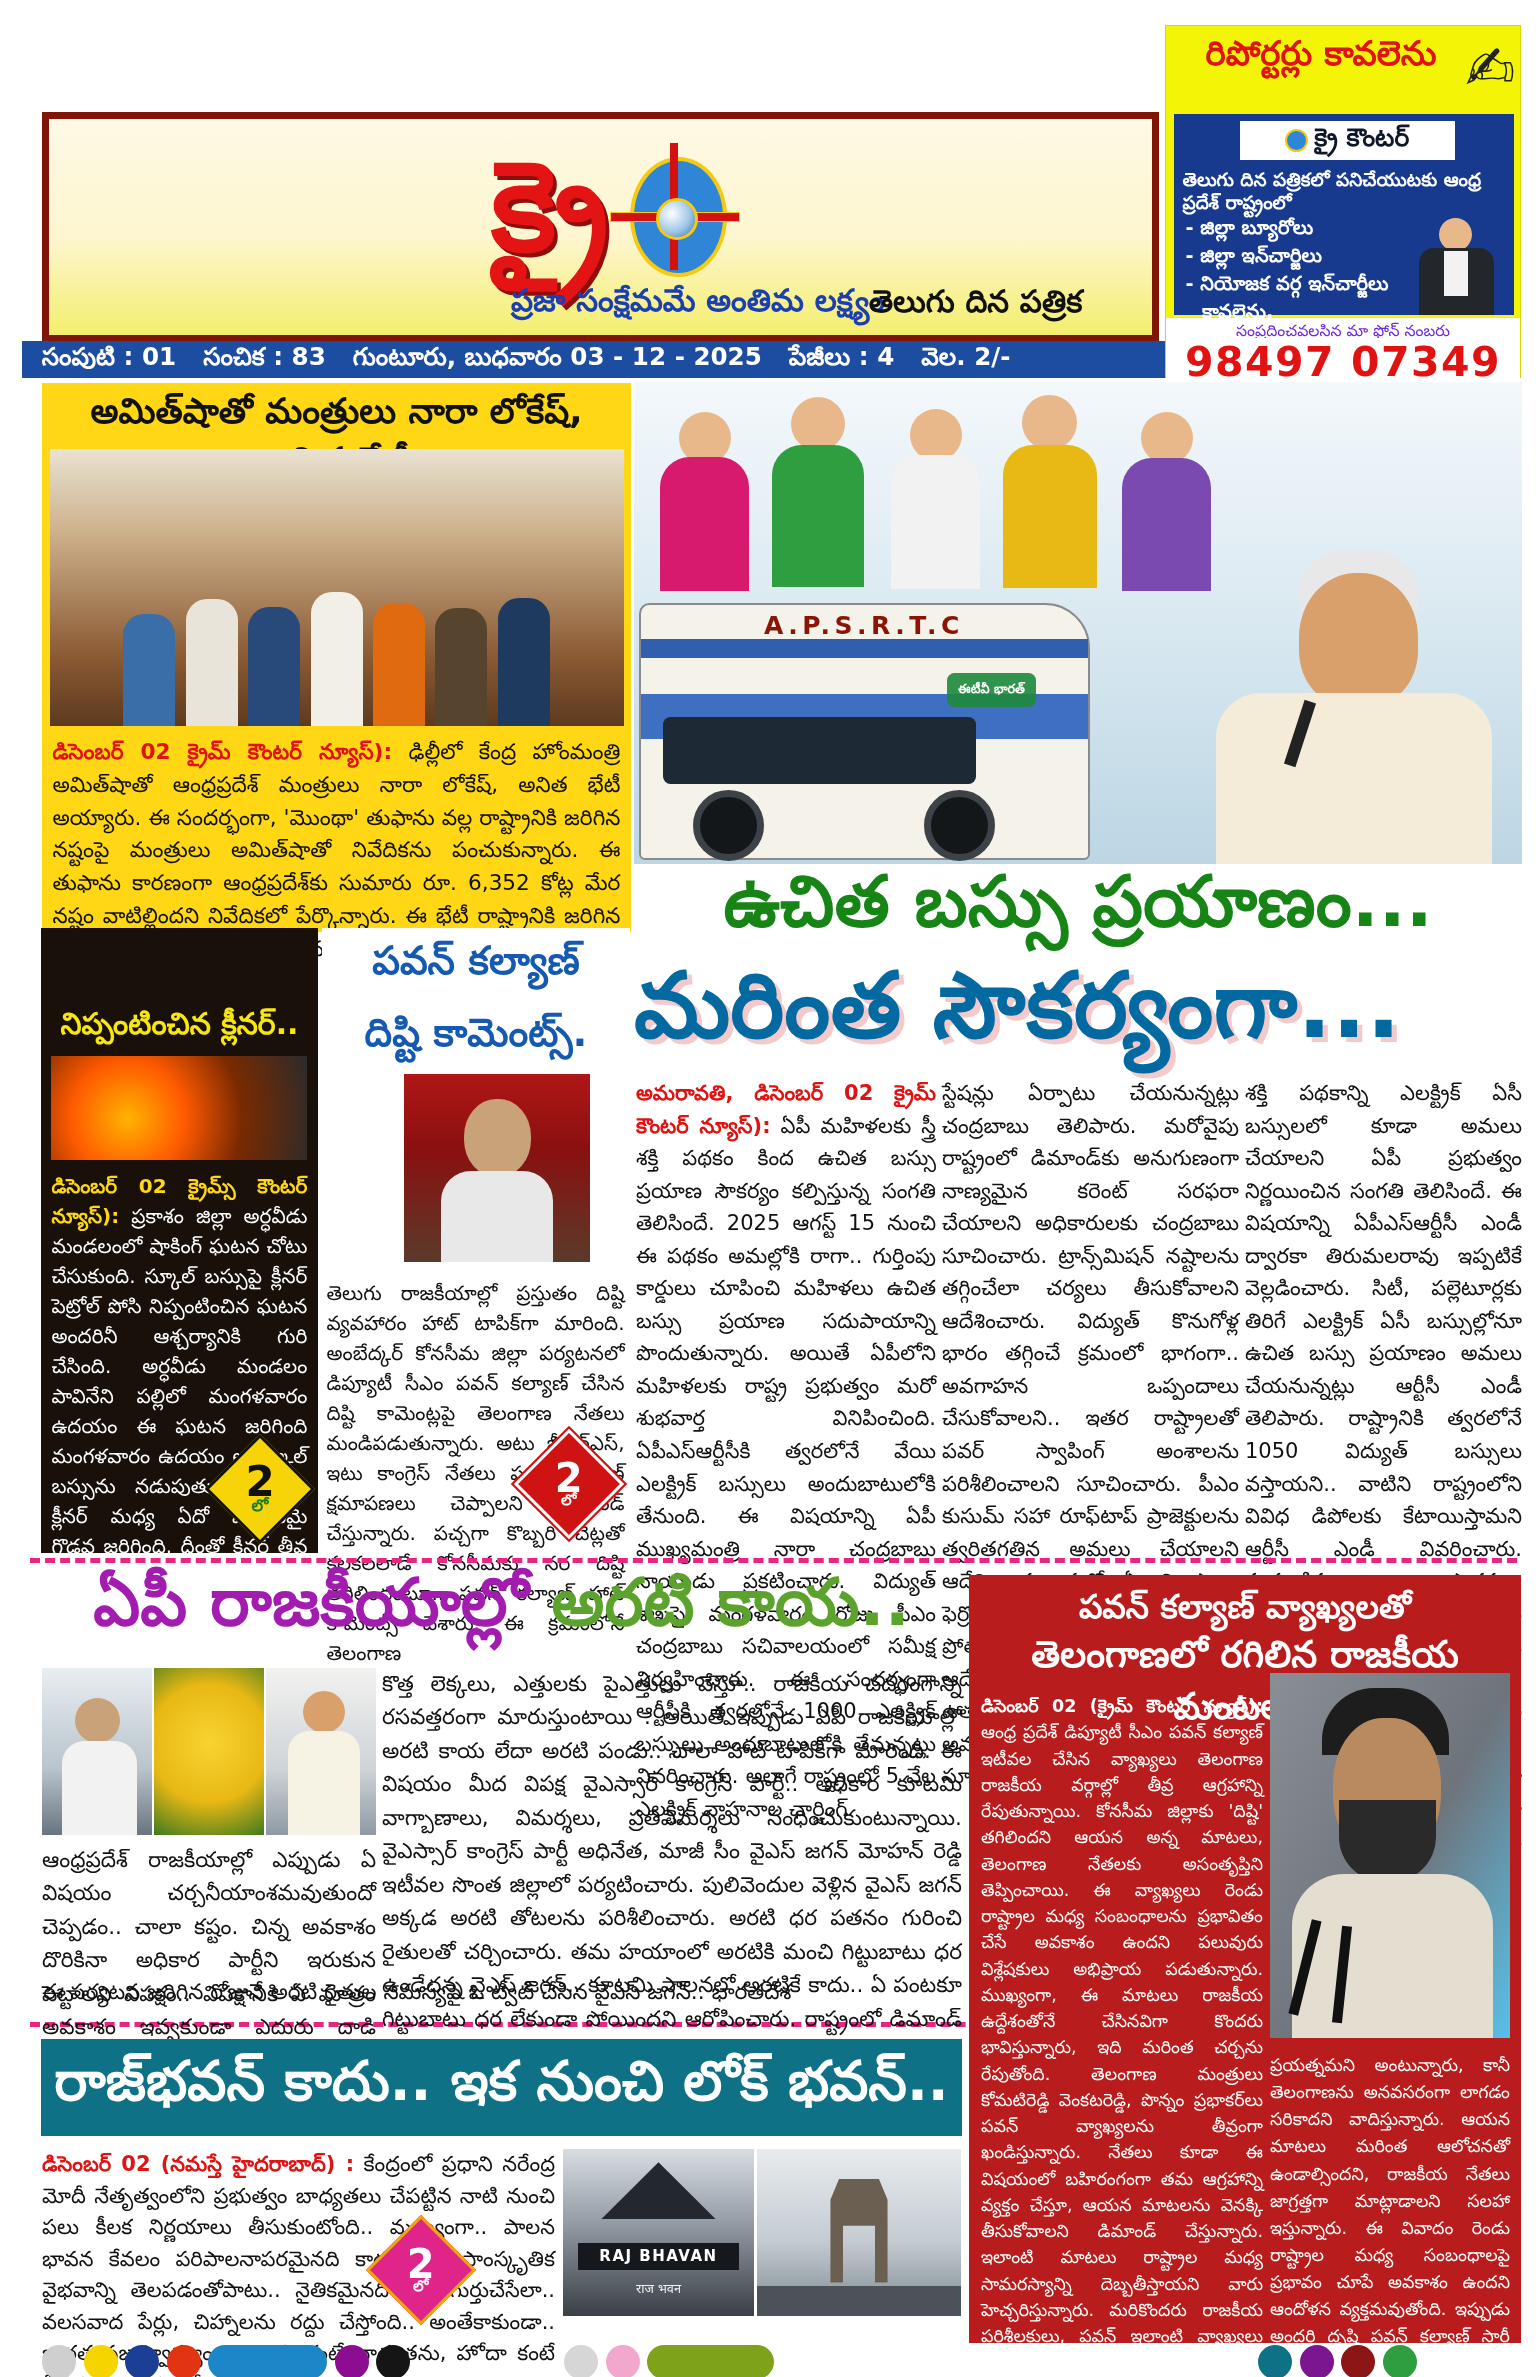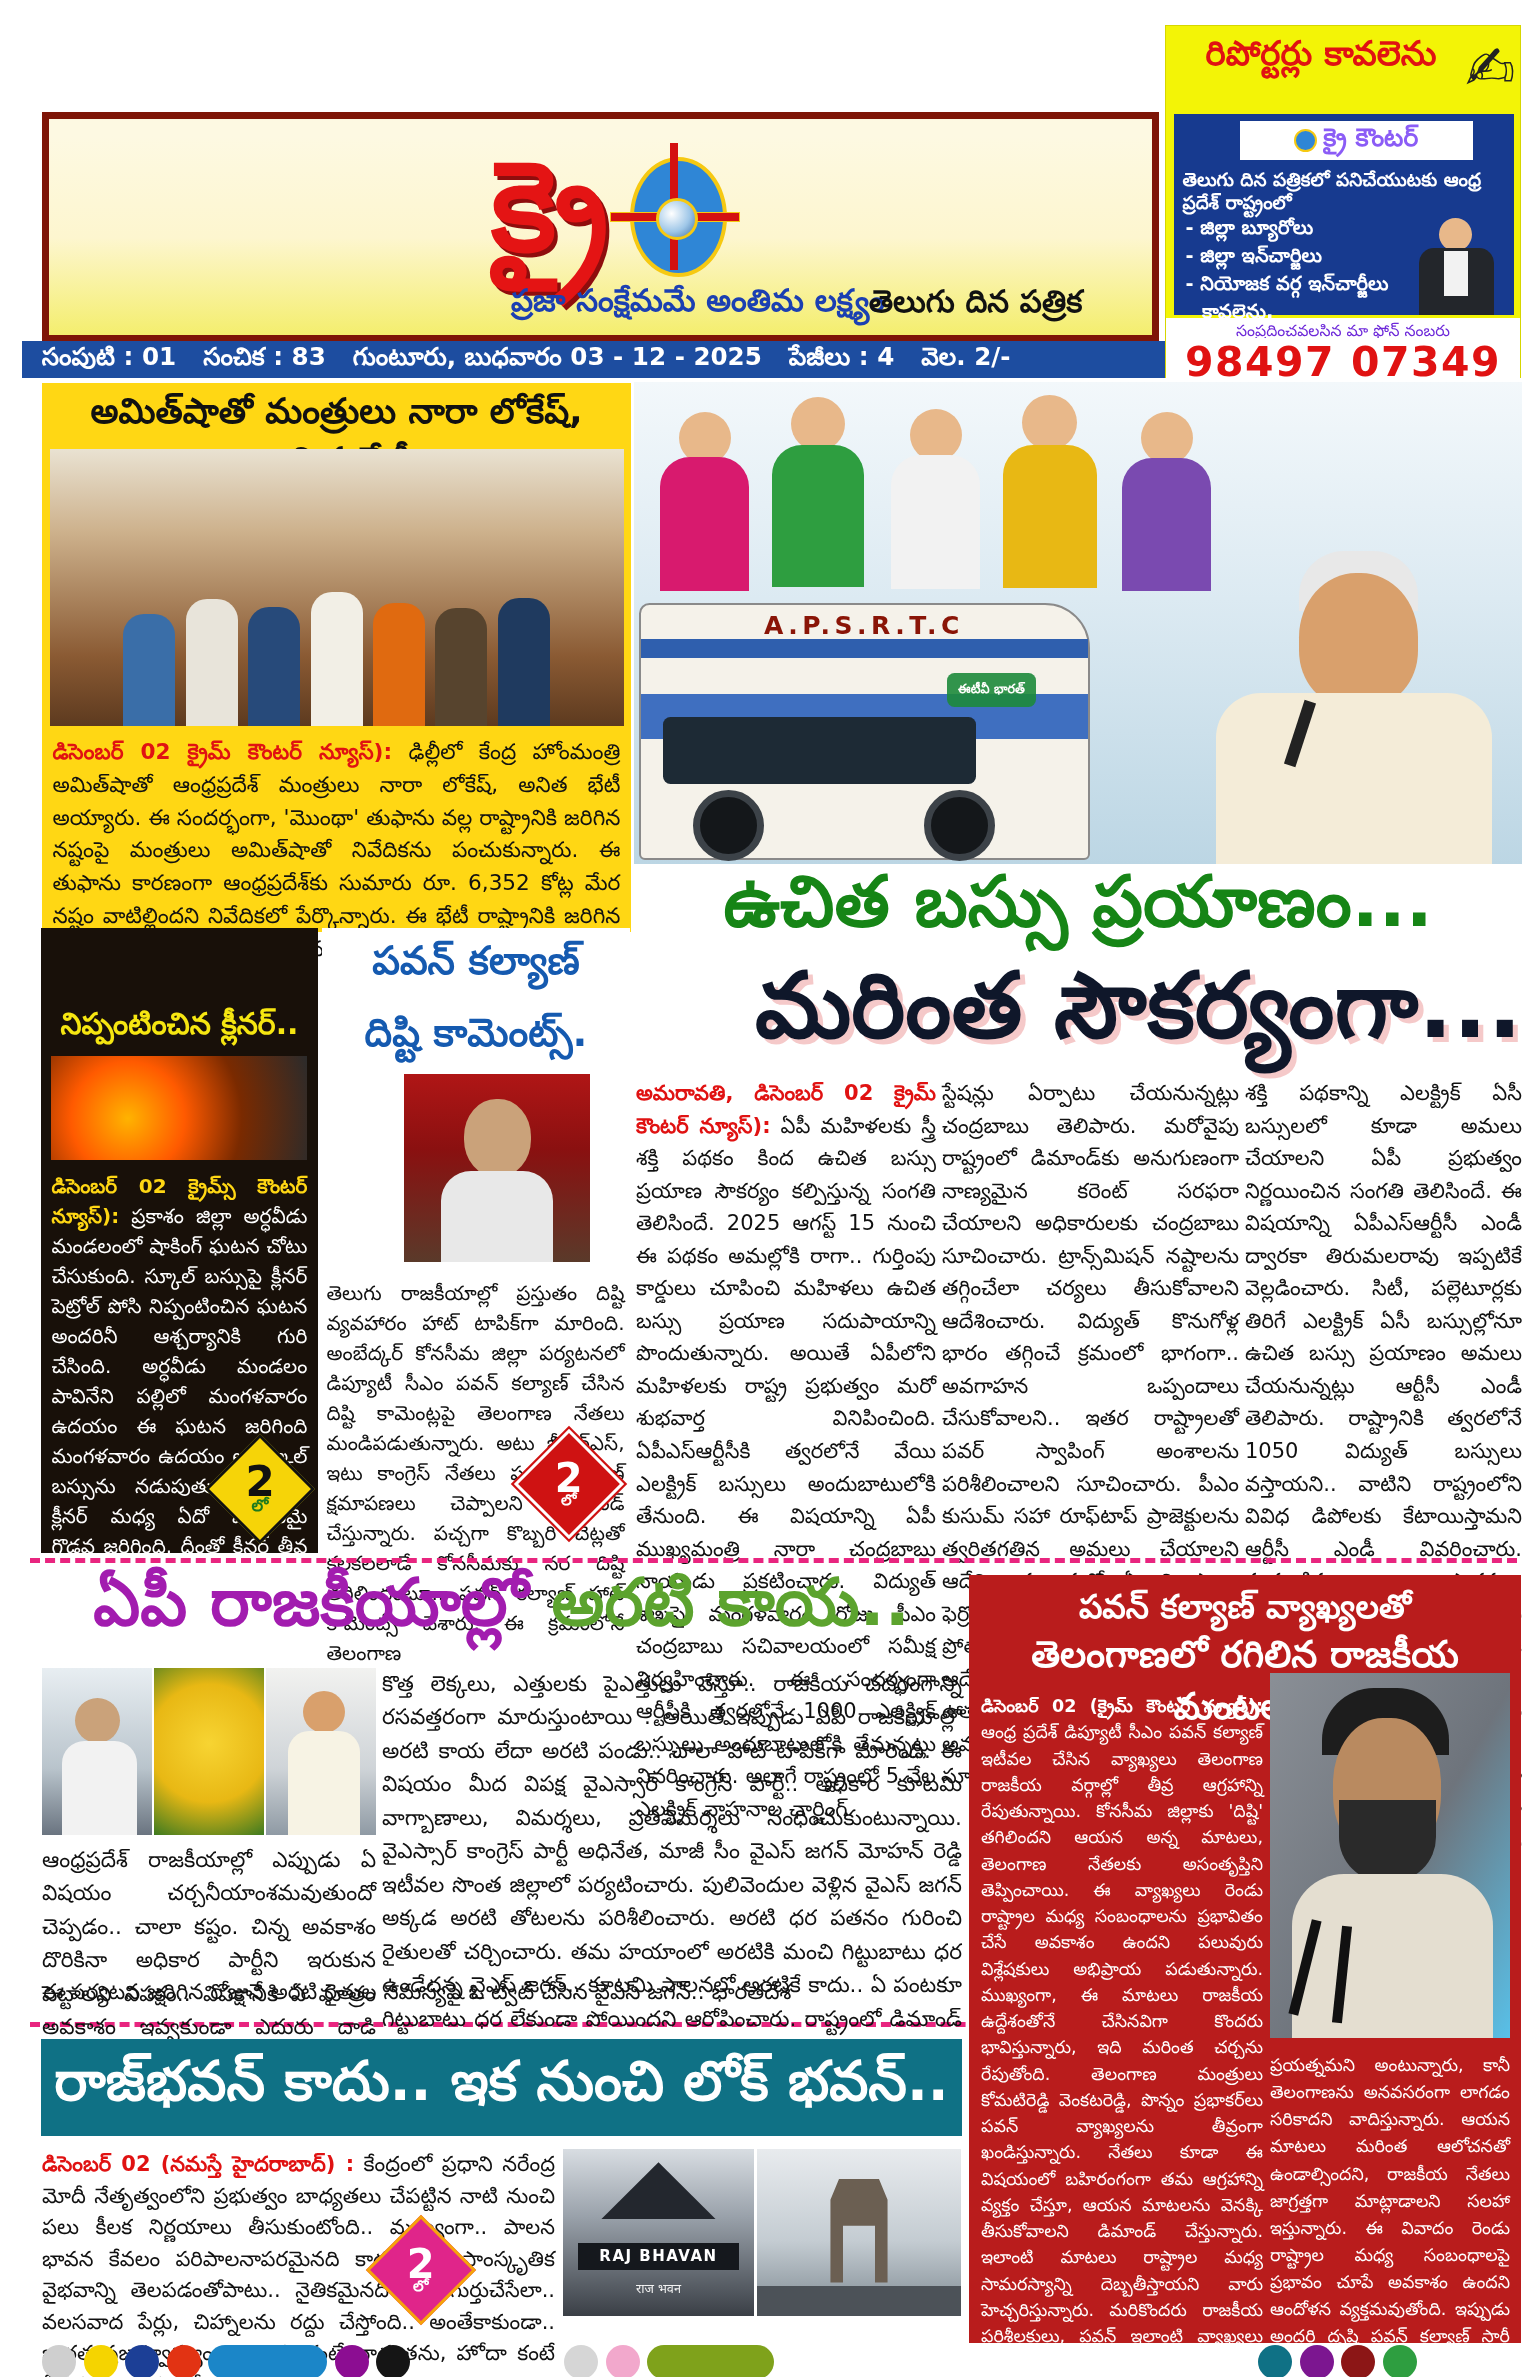--- a/index.html
+++ b/index.html
@@ -32,23 +32,23 @@
     display:flex;align-items:center;gap:27px;padding-left:19.4px;box-sizing:border-box;
     font-size:24.6px;font-weight:bold;}
 
   
   #ad{left:1165px;top:24.6px;width:356px;height:353px;background:#f3f406;box-sizing:border-box;
       border:1.5px solid #d6d600;}
   #ad-title{position:absolute;left:6px;top:10.4px;width:298px;text-align:center;
       color:#e01212;font-weight:bold;font-size:34px;line-height:1.05;}
   #ad-pen{position:absolute;right:4.5px;top:7.5px;font-size:60px;color:#222;}
   #ad-panel{position:absolute;left:7.5px;top:88px;width:340px;height:201px;background:#173a8f;}
-  #ad-logo-strip{position:absolute;left:66px;top:7.5px;width:233px;height:39px;background:#fff;
+  #ad-logo-strip{position:absolute;left:66px;top:7.5px;width:215px;height:39px;background:#fff;
       display:flex;align-items:center;justify-content:center;gap:6px;
-      color:#8b5cf6;font-weight:bold;font-size:25px;text-align:center;}
+      color:#0f172a;font-weight:bold;font-size:25px;text-align:center;}
   #ad-logo-strip .mini-cross{width:19.4px;height:19.4px;border-radius:50%;background:#2f86d6;
       border:2.2px solid #f6c912;display:inline-block;}
   #ad-line{position:absolute;left:9px;top:54px;width:324px;color:#fff;font-size:18.6px;font-weight:bold;line-height:1.25;}
   #ad-items{position:absolute;left:12px;top:100px;width:224px;color:#fff;font-size:19.4px;font-weight:bold;line-height:1.45;}
   #ad-woman{position:absolute;right:13.4px;bottom:0;width:89px;height:97px;}
   #ad-woman .head{position:absolute;left:28px;top:0;width:33px;height:33px;border-radius:50%;background:#e8b88a;}
   #ad-woman .bodyp{position:absolute;left:7.5px;top:30px;width:75px;height:67px;border-radius:15px 15px 0 0;background:#23262b;}
   #ad-woman .shirt{position:absolute;left:33px;top:33px;width:24px;height:45px;background:#f2f2f2;}
   #ad-contact{position:absolute;left:0;top:292px;width:100%;text-align:center;font-size:15.7px;color:#6d28d9;background:#fff;padding-top:3px;}
   #ad-phone{position:absolute;left:0;top:312px;width:100%;text-align:center;background:#fff;
@@ -81,21 +81,21 @@
   #cbn .hair{position:absolute;right:104px;top:0px;width:119px;height:60px;border-radius:45px 45px 0 0;background:#e8e8e8;}
   #cbn .face{position:absolute;right:104px;top:22.4px;width:119px;height:134px;border-radius:48% 48% 42% 42%;background:#d9a06c;}
   #cbn .body{position:absolute;right:30px;top:142px;width:276px;height:171px;border-radius:45px 45px 0 0;background:#f4ecd8;}
   #cbn .mic{position:absolute;right:216px;top:149px;width:12px;height:67px;background:#222;transform:rotate(18deg);}
   #etv{position:absolute;left:313px;bottom:157px;width:89px;height:34px;background:#1d8a3c;color:#fff;
       border-radius:7.5px;font-size:12.7px;font-weight:bold;display:flex;align-items:center;justify-content:center;opacity:.9;}
 
   
   #mh1{left:634px;top:866px;width:888px;text-align:center;color:#168516;
       font-size:71px;font-weight:bold;line-height:1.0;}
-  #mh2{left:634px;top:956px;width:888px;text-align:right;color:#0f172a;
+  #mh2{left:634px;top:956px;width:888px;text-align:left;color:#0369a1;
       font-size:91px;font-weight:bold;line-height:1.1;text-shadow:5.2px 5.2px 0 rgba(220,60,60,.28);}
 
   
   .mcol{top:1077px;height:477px;font-size:21px;line-height:1.55;}
   #mcol1{left:636px;width:300px;}
   #mcol2{left:942px;width:297px;}
   #mcol3{left:1245px;width:277px;}
 
   
   #sbus{left:41px;top:928px;width:277px;height:625px;background:#181009;color:#fff;}

